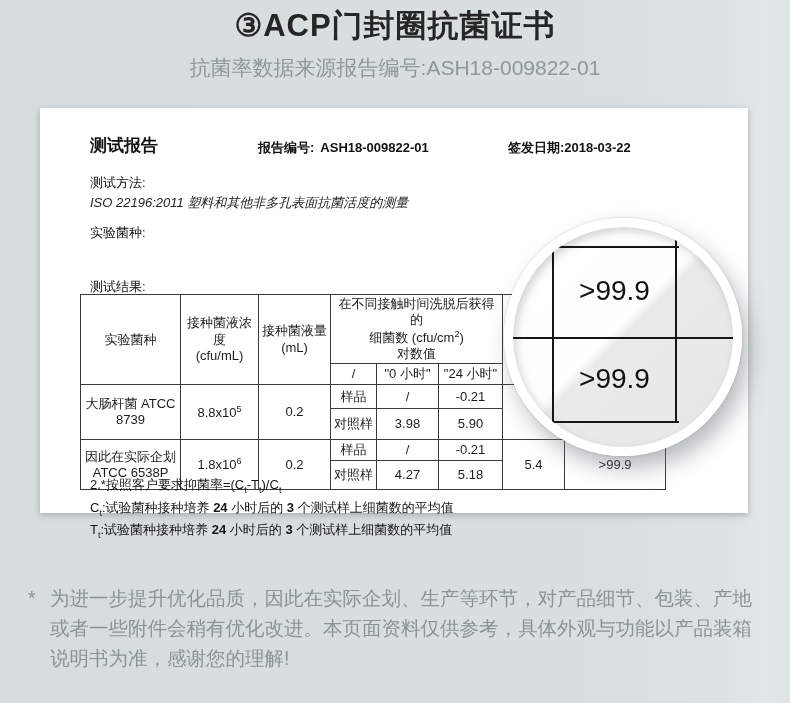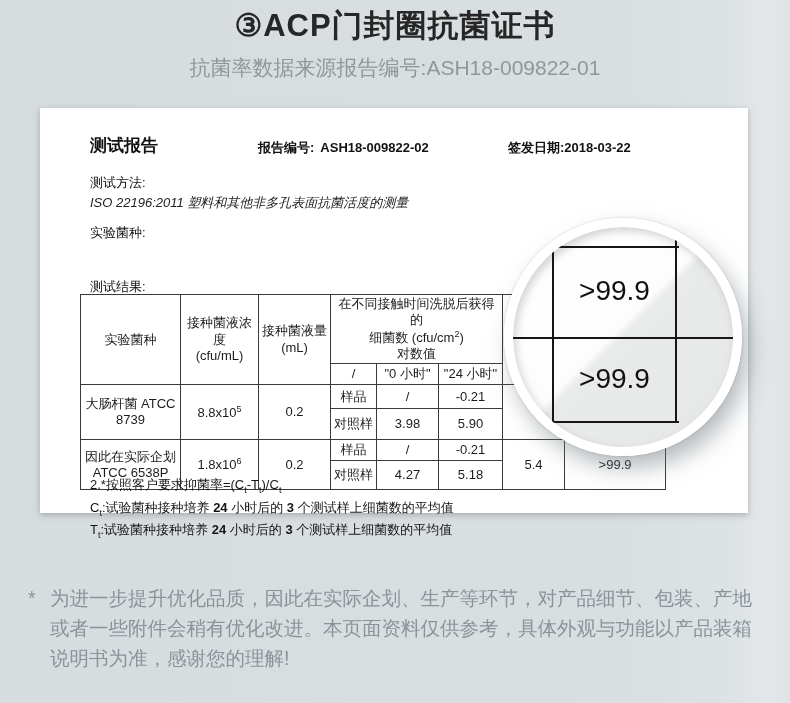--- a/index.html
+++ b/index.html
@@ -79,21 +79,21 @@
 </style>
 </head>
 <body>
 
 <div class="page-title">③ACP门封圈抗菌证书</div>
 <div class="page-subtitle">抗菌率数据来源报告编号:ASH18-009822-01</div>
 
 <div class="card">
   <div class="rh-title">测试报告</div>
   <div class="rh-no">
-    <span>报告编号:</span><span class="val">ASH18-009822-02</span>
+    <span>报告编号:</span><span class="val">ASH18-009822-01</span>
   </div>
   <div class="rh-date">签发日期:2018-03-22</div>
 
   <div class="sec-label lab-method">测试方法:</div>
   <div class="sec-text txt-method">ISO 22196:2011 塑料和其他非多孔表面抗菌活度的测量</div>
 
   <div class="sec-label lab-strain">实验菌种:</div>
 
   <div class="sec-label lab-result">测试结果:</div>
 

